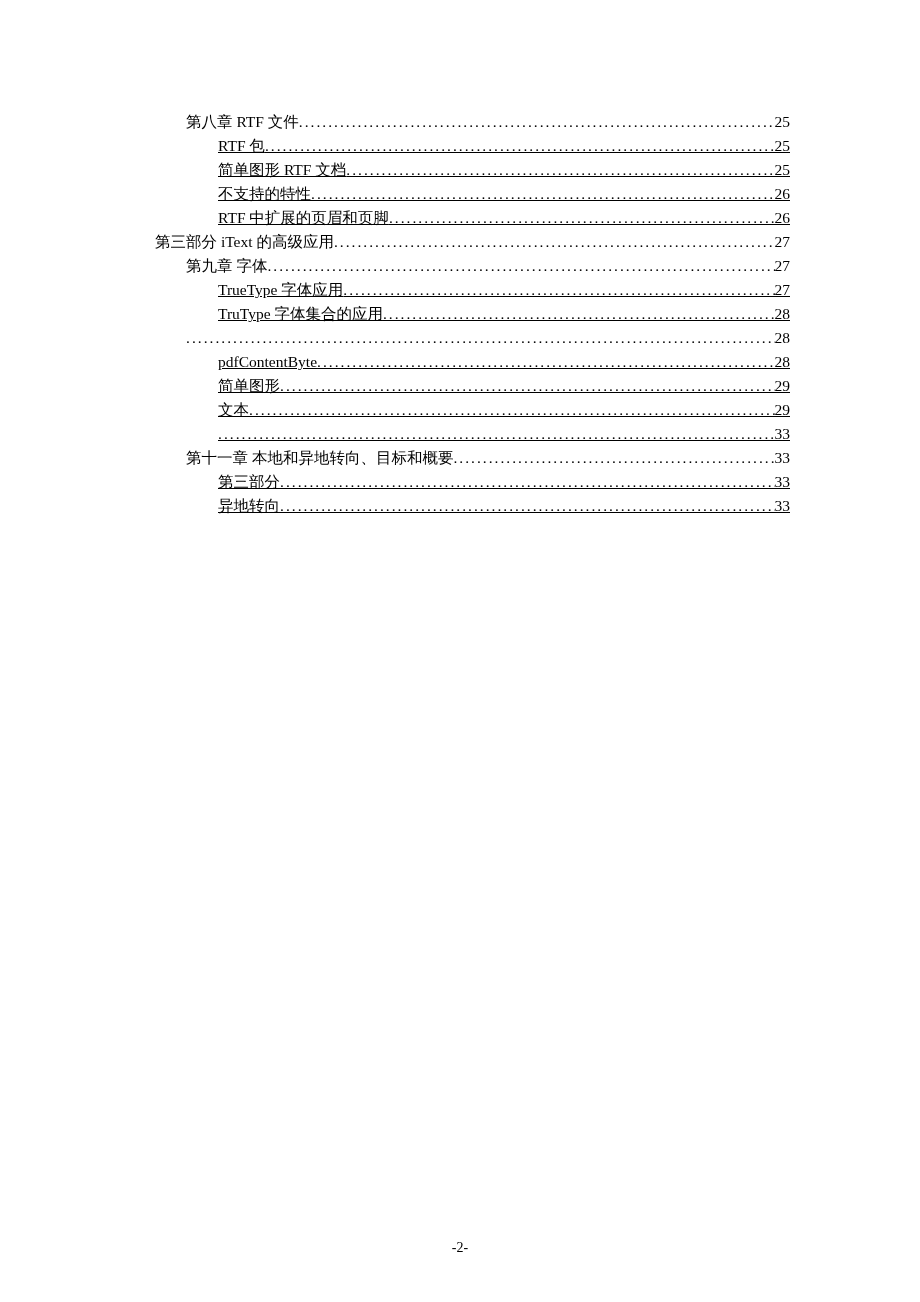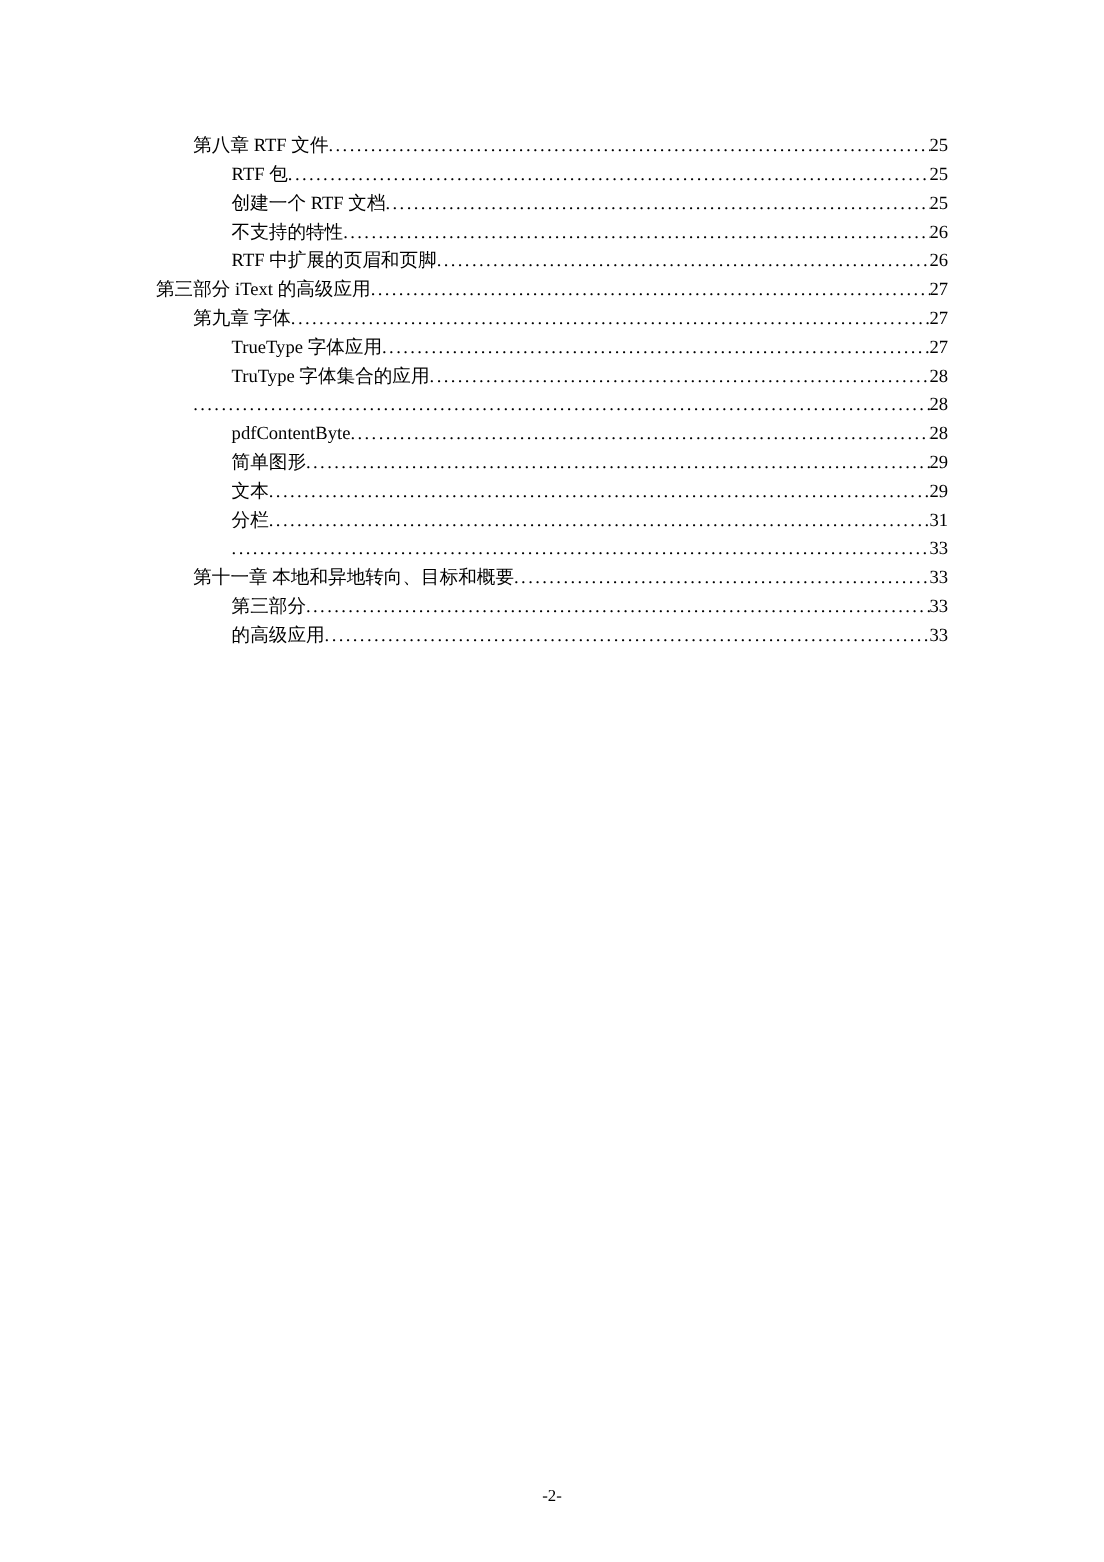--- a/index.html
+++ b/index.html
@@ -11,35 +11,36 @@
     position: relative;
     color: #000;
   }
   .toc { width: 100%; }
   .toc-entry {
     display: flex;
     align-items: baseline;
     font-size: 15.5px;
     line-height: 24px;
     white-space: nowrap;
+    margin-left: 25px;
   }
   .toc-entry .label { flex: 0 0 auto; }
   .toc-entry .dots {
     flex: 1 1 auto;
     overflow: hidden;
     letter-spacing: 2px;
     color: #000;
   }
   .toc-entry .dots::after {
     content: "........................................................................................................................................................................................................................................................................";
   }
   .toc-entry .pnum { flex: 0 0 auto; }
   .lvl-1 { padding-left: 0px; }
   .lvl-2 { padding-left: 31px; }
-  .lvl-3 { padding-left: 63px; }
+  .lvl-3 { padding-left: 63px; text-decoration: underline; }
   .page-number {
     position: absolute;
     bottom: 46px;
     left: 0;
     width: 100%;
     text-align: center;
     font-size: 14px;
     font-family: "Times New Roman", serif;
   }
 </style>
@@ -52,21 +53,21 @@
         <span class="label">第八章  RTF 文件 </span>
         <span class="dots"></span>
         <span class="pnum">25</span>
       </div>
       <div class="toc-entry lvl-3">
         <span class="label">RTF 包 </span>
         <span class="dots"></span>
         <span class="pnum">25</span>
       </div>
       <div class="toc-entry lvl-3">
-        <span class="label">创建一个 RTF 文档 </span>
+        <span class="label">简单图形 RTF 文档 </span>
         <span class="dots"></span>
         <span class="pnum">25</span>
       </div>
       <div class="toc-entry lvl-3">
         <span class="label">不支持的特性</span>
         <span class="dots"></span>
         <span class="pnum">26</span>
       </div>
       <div class="toc-entry lvl-3">
         <span class="label">RTF 中扩展的页眉和页脚 </span>
@@ -106,38 +107,33 @@
         <span class="label">简单图形</span>
         <span class="dots"></span>
         <span class="pnum">29</span>
       </div>
       <div class="toc-entry lvl-3">
         <span class="label">文本</span>
         <span class="dots"></span>
         <span class="pnum">29</span>
       </div>
       <div class="toc-entry lvl-3">
-        <span class="label">分栏</span>
-        <span class="dots"></span>
-        <span class="pnum">31</span>
-      </div>
-      <div class="toc-entry lvl-3">
         <span class="dots"></span>
         <span class="pnum">33</span>
       </div>
       <div class="toc-entry lvl-2">
         <span class="label">第十一章  本地和异地转向、目标和概要</span>
         <span class="dots"></span>
         <span class="pnum">33</span>
       </div>
       <div class="toc-entry lvl-3">
         <span class="label">第三部分</span>
         <span class="dots"></span>
         <span class="pnum">33</span>
       </div>
       <div class="toc-entry lvl-3">
-        <span class="label">的高级应用</span>
+        <span class="label">异地转向</span>
         <span class="dots"></span>
         <span class="pnum">33</span>
       </div>
     </div>
   <div class="page-number">-2-</div>
 </div>
 
 </body></html>

